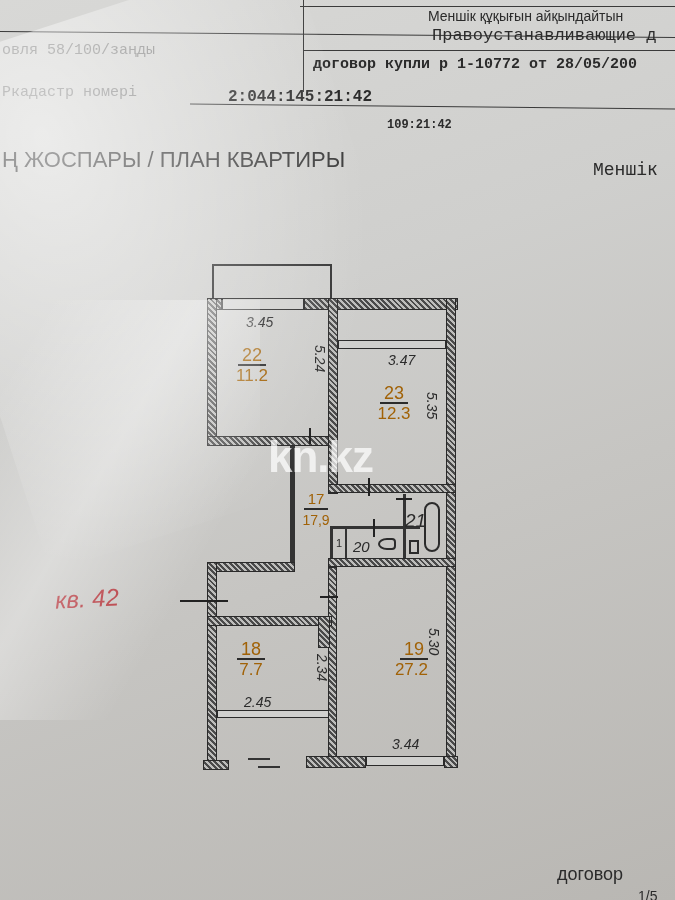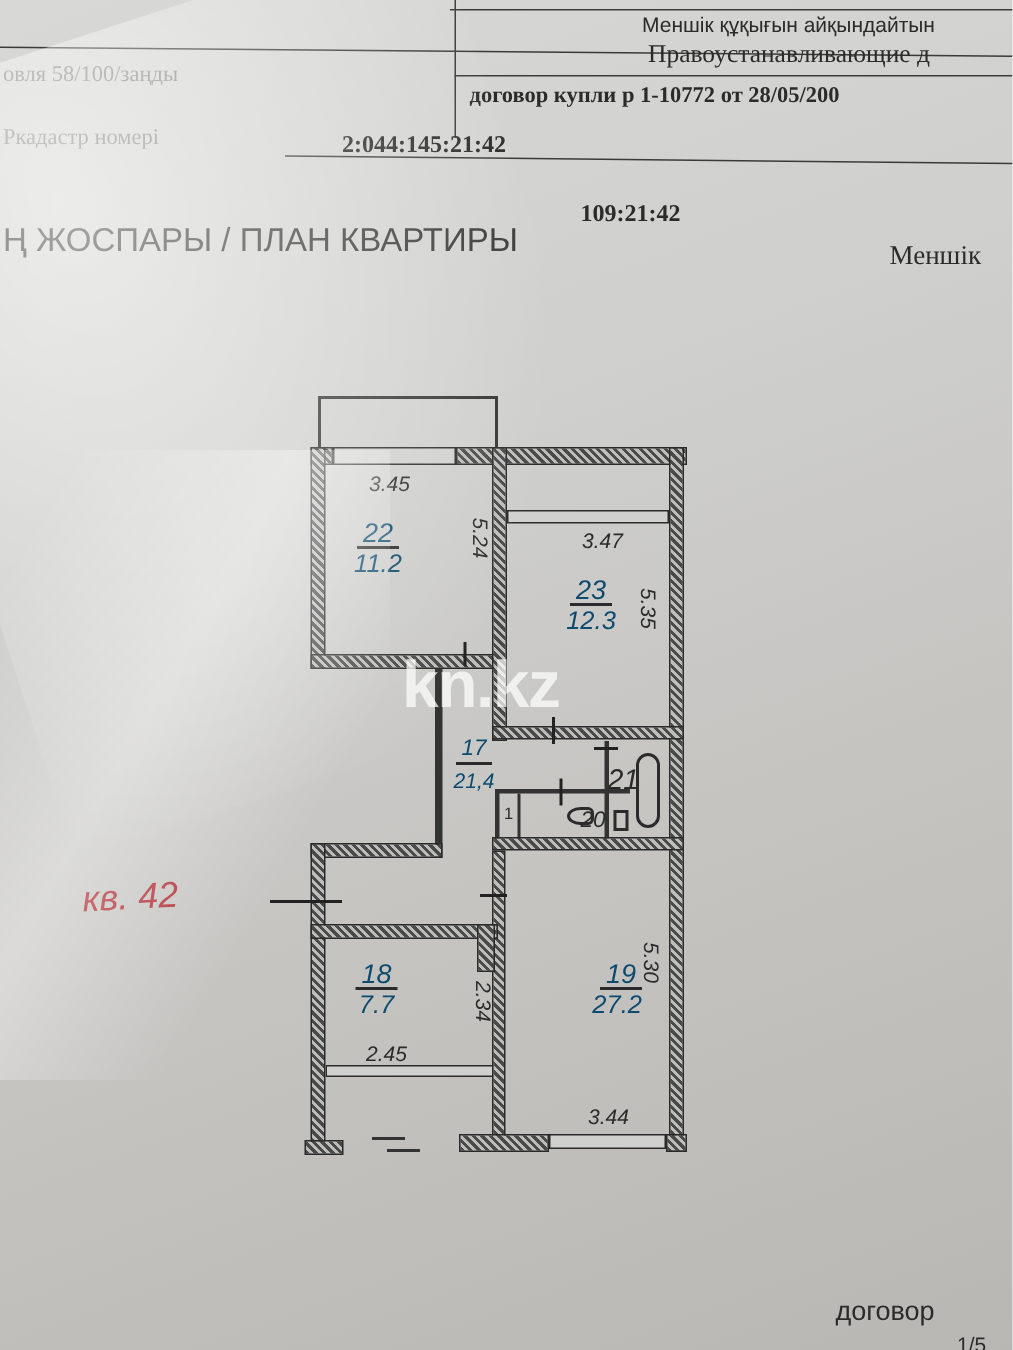--- a/index.html
+++ b/index.html
@@ -16,32 +16,32 @@
       pointer-events:none;
     }
     .glare2 {
       position:absolute; left:0; top:300px; width:260px; height:420px;
       background: linear-gradient(120deg, rgba(255,255,255,0.0) 10%, rgba(255,255,255,0.35) 40%, rgba(255,255,255,0) 70%);
       pointer-events:none;
     }
     .hline { position:absolute; height:2px; background:#3a3a3a; }
     .vline { position:absolute; width:2px; background:#3a3a3a; }
     .txt { position:absolute; white-space:nowrap; }
-    .serif { font-family:Liberation Serif, serif; }
+    .serif { font-family:Liberation Mono, monospace; }
     .sans { font-family:"Liberation Sans", sans-serif; }
     .bold { font-weight:bold; }
     .faded { color:#6a6a6a; opacity:0.7; }
 
     
     .wall { position:absolute; background:
       repeating-linear-gradient(45deg, #4a4a4a 0 2px, #bdbdbb 2px 4px);
       border:1px solid #2a2a2a; box-sizing:border-box; }
     .thin { position:absolute; background:#333; }
     .window { position:absolute; background:#d0d0ce; border:1.5px solid #2a2a2a; box-sizing:border-box; }
-    .room-label { position:absolute; text-align:center; font-family:"Liberation Sans", sans-serif; font-style:italic; color:#0c4a6e; }
+    .room-label { position:absolute; text-align:center; font-family:"Liberation Sans", sans-serif; color:#a16207; }
     .room-num { font-size:18px; border-bottom:2px solid #2b2b2b; padding:0 4px; display:inline-block; line-height:18px; }
     .room-area { font-size:17px; display:block; line-height:20px; }
     .dim { position:absolute; font-family:"Liberation Sans", sans-serif; font-style:italic; font-size:14px; color:#2b2b2b; }
     .dim.rot { transform:rotate(90deg); transform-origin:left top; }
     .tick { position:absolute; background:#222; }
     .watermark {
       position:absolute; left:268px; top:432px; font-family:"Liberation Sans", sans-serif;
       font-size:44px; font-weight:bold; color:rgba(255,255,255,0.72); letter-spacing:-1px;
     }
     .handwritten {
@@ -58,21 +58,21 @@
 <div class="hline" style="left:303px; top:50px; width:372px; height:1px;"></div>
 <div class="hline" style="left:190px; top:106px; width:485px; height:1px; transform:rotate(0.6deg);"></div>
 
 <div class="txt sans" style="left:428px; top:8px; font-size:14px;">Меншік құқығын айқындайтын</div>
 <div class="txt serif" style="left:432px; top:26px; font-size:17px;">Правоустанавливающие д</div>
 <div class="txt serif bold" style="left:313px; top:56px; font-size:15px;">договор купли р 1-10772 от 28/05/200</div>
 
 <div class="txt serif faded" style="left:2px; top:42px; font-size:15px;">овля 58/100/заңды</div>
 <div class="txt serif faded" style="left:2px; top:84px; font-size:15px;">Ркадастр номері</div>
 <div class="txt serif bold" style="left:228px; top:88px; font-size:16px;">2:044:145:21:42</div>
-<div class="txt serif bold" style="left:387px; top:134px; font-size:16px;">109:21:42</div>
+<div class="txt serif bold" style="left:387px; top:118px; font-size:12px;">109:21:42</div>
 <div class="txt sans" style="left:2px; top:147px; font-size:22px; color:#3a3a3a;">Ң ЖОСПАРЫ / ПЛАН КВАРТИРЫ</div>
 <div class="txt serif" style="left:593px; top:160px; font-size:18px;">Меншік</div>
 
 <div style="position:absolute; left:0; top:0; width:675px; height:900px;">
 
   <div class="thin" style="left:212px; top:264px; width:120px; height:2px;"></div>
   <div class="thin" style="left:212px; top:264px; width:2px; height:34px;"></div>
   <div class="thin" style="left:330px; top:264px; width:2px; height:34px;"></div>
 
   <div class="window" style="left:222px; top:298px; width:82px; height:12px;"></div>
@@ -121,23 +121,23 @@
   <div class="room-label" style="left:222px; top:346px; width:60px;">
     <span class="room-num">22</span>
     <span class="room-area">11.2</span>
   </div>
   <div class="room-label" style="left:364px; top:384px; width:60px;">
     <span class="room-num">23</span>
     <span class="room-area">12.3</span>
   </div>
   <div class="room-label" style="left:294px; top:490px; width:44px;">
     <span class="room-num" style="font-size:15px;">17</span>
-    <span class="room-area" style="font-size:14px;">21,4</span>
+    <span class="room-area" style="font-size:14px;">17,9</span>
   </div>
-  <div class="txt sans" style="left:353px; top:538px; font-size:15px; font-style:italic;margin-left:34px;">20</div>
+  <div class="txt sans" style="left:353px; top:538px; font-size:15px; font-style:italic;">20</div>
   <div class="txt sans" style="left:405px; top:510px; font-size:19px; font-style:italic;">21</div>
   <div class="txt sans" style="left:336px; top:537px; font-size:11px;">1</div>
   <div class="room-label" style="left:226px; top:640px; width:50px;">
     <span class="room-num">18</span>
     <span class="room-area">7.7</span>
   </div>
   <div class="room-label" style="left:372px; top:640px; width:56px;text-align:right;">
     <span class="room-num">19</span>
     <span class="room-area">27.2</span>
   </div>

